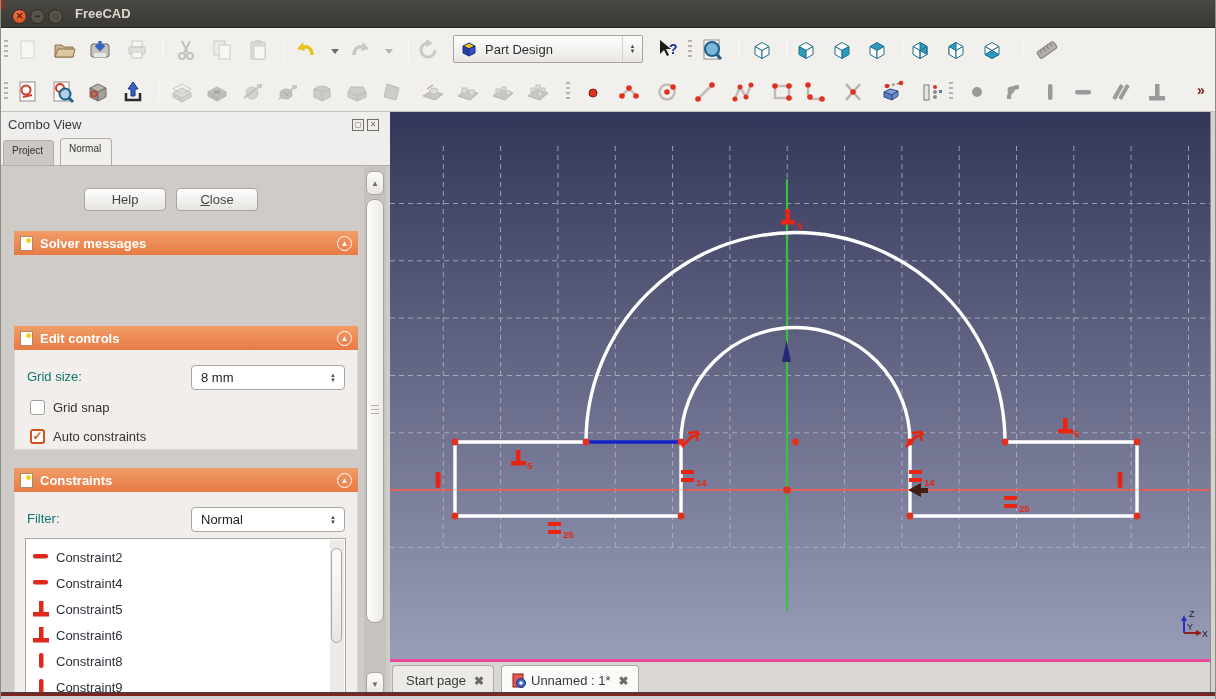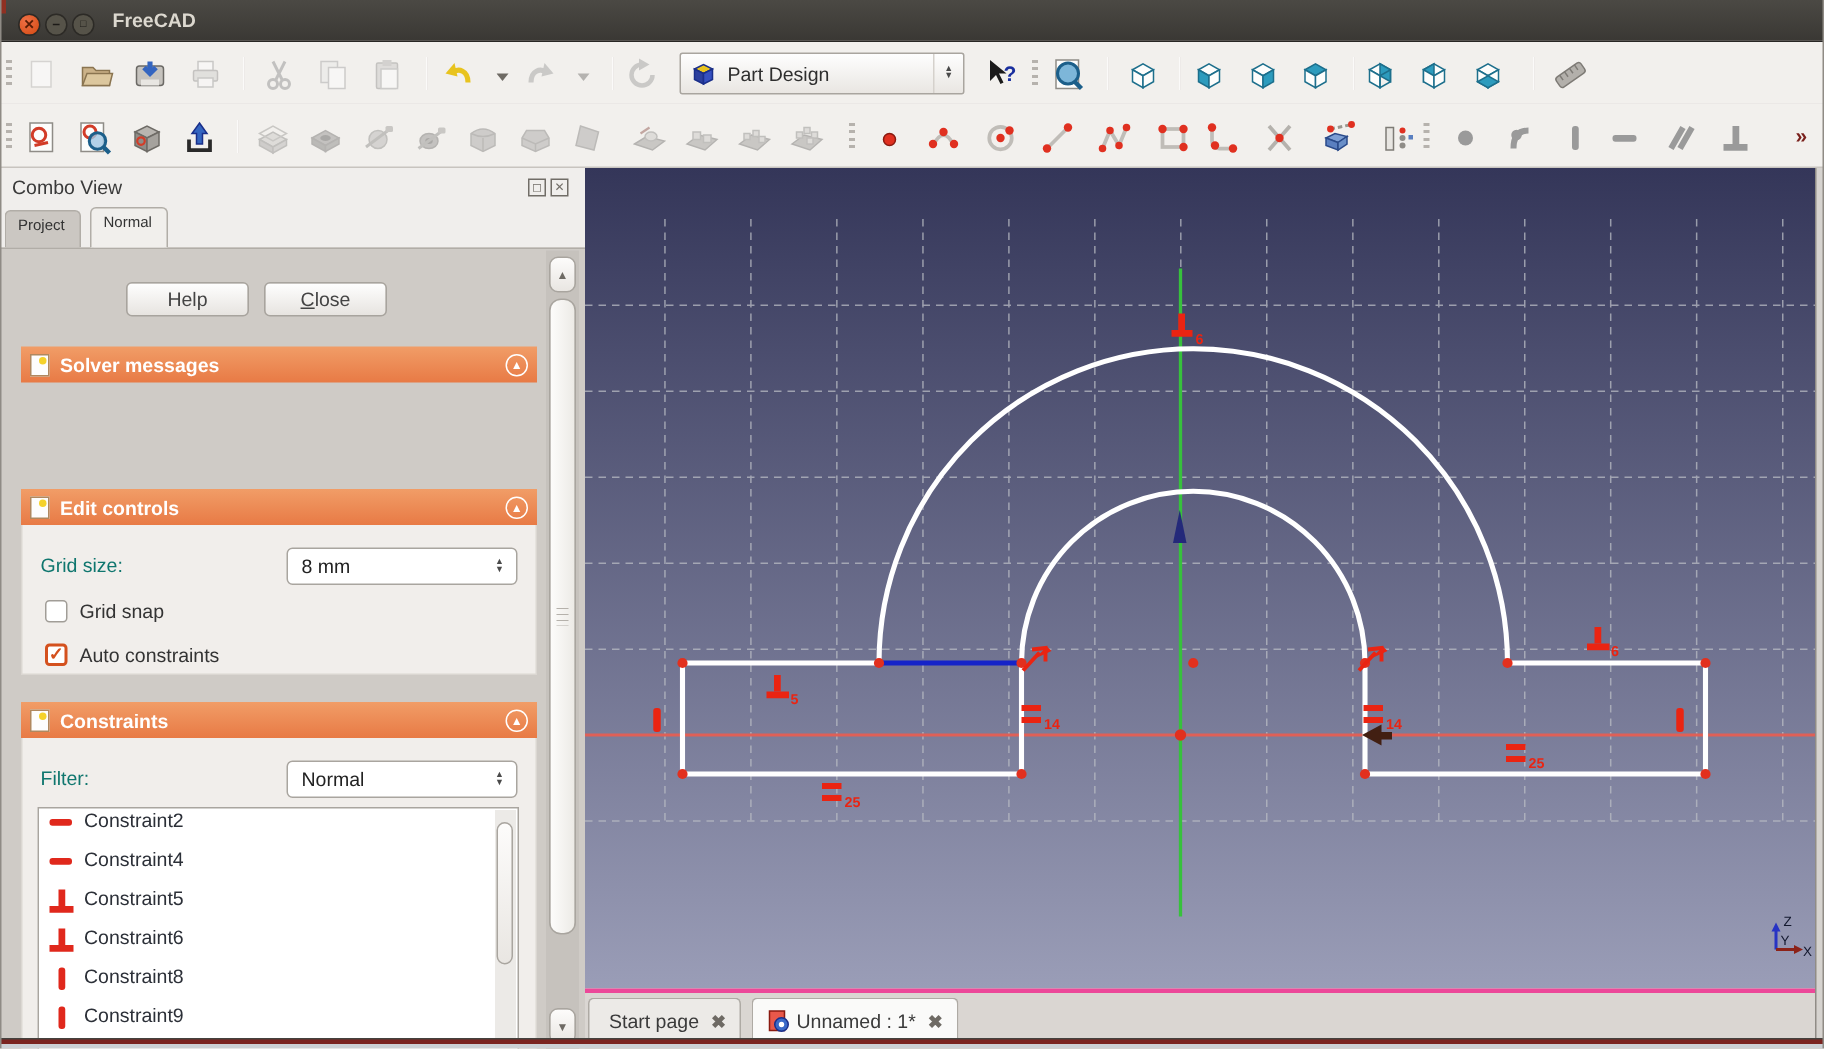--- a/index.html
+++ b/index.html
@@ -49,21 +49,21 @@
   .formrow{position:absolute;left:0;width:100%;height:26px}
   .flabel{position:absolute;left:12px;top:4px;font-size:13px;color:#0f766e}
   .spin{position:absolute;left:176px;top:0;width:154px;height:25px;background:#fff;border:1px solid #a9a59f;border-radius:4px;display:flex;align-items:center}
   .spin .txt{font-size:13px;color:#222;margin-left:9px;flex:1}
   .spin .arrows{width:22px;display:flex;flex-direction:column;align-items:center;color:#4a4a4a}
   .spin .arrows span{font-size:6px;line-height:5px}
   .cb{position:absolute;left:15px;top:2px;width:15px;height:15px;background:#fff;border:1px solid #a19d97;border-radius:3px}
   .cb.checked{border:2px solid #d4511e;color:#d4511e;font-size:12px;font-weight:bold;line-height:11px;text-align:center}
   .cblabel{position:absolute;left:38px;top:2px;font-size:13px;color:#333}
   .listbox{position:absolute;left:10px;top:46px;width:321px;height:200px;background:#fff;border:1px solid #a9a59f}
-  .litem{height:26px;display:flex;align-items:flex-start}
+  .litem{height:26px;display:flex;align-items:flex-end}
   .lico{width:18px;margin-left:6px;display:flex;justify-content:center}
   .litem .txt{font-size:13px;color:#2c3038;margin-left:6px}
   .lsb{position:absolute;right:1px;top:1px;width:14px;bottom:1px;background:#eceae7}
   .lsb .hdl{position:absolute;left:1px;top:8px;width:11px;height:95px;background:linear-gradient(#fdfcfb,#e9e6e2);border:1px solid #a9a59f;border-radius:6px}
   
   .psb{position:absolute;left:364px;top:1px;width:22px;height:533px;background:#c6c2bd}
   .psb .btnu,.psb .btnd{position:absolute;left:2px;width:18px;height:24px;background:linear-gradient(#fdfcfb,#e9e6e2);border:1px solid #a9a59f;border-radius:6px;text-align:center;color:#6e6a64;font-size:8px;line-height:24px}
   .psb .btnu{top:4px}.psb .btnd{bottom:4px}
   .psb .hdl{position:absolute;left:2px;top:32px;width:18px;height:424px;background:linear-gradient(90deg,#fdfcfb,#eceae6);border:1px solid #a9a59f;border-radius:8px}
   .psb .hdl:after{content:'';position:absolute;left:4px;top:205px;width:8px;height:12px;background:repeating-linear-gradient(#b5b1ab 0 1px,transparent 1px 4px)}

